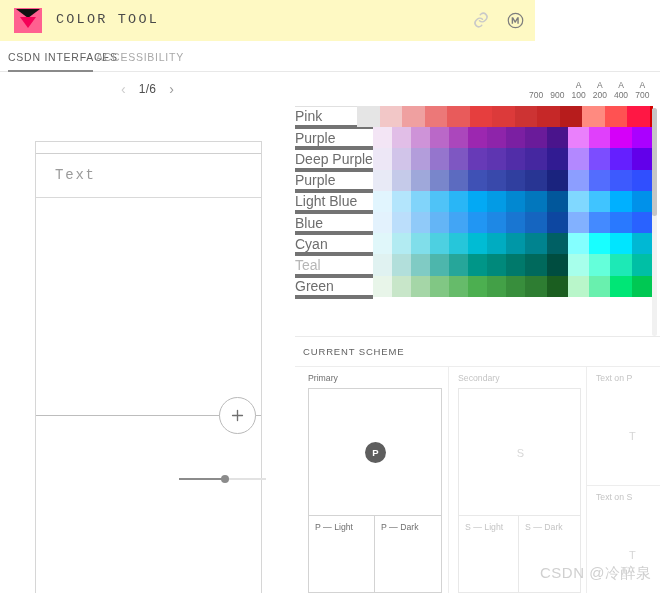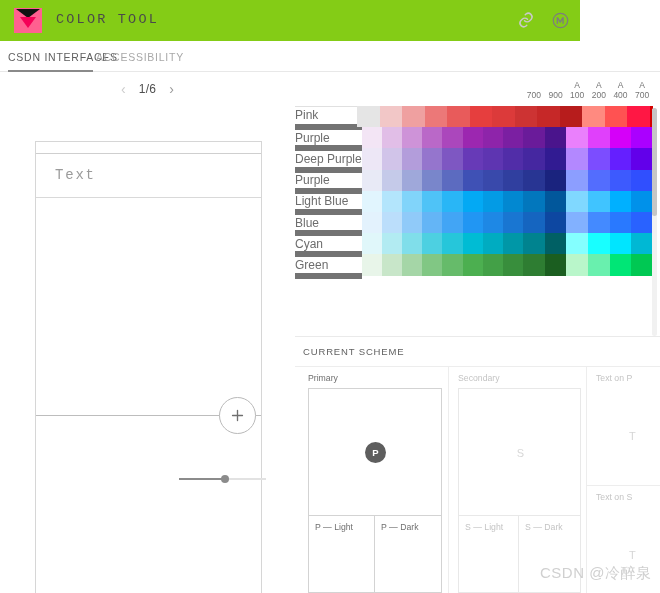--- a/index.html
+++ b/index.html
@@ -8,22 +8,22 @@
     width: 660px; height: 593px;
     overflow: hidden;
     background: #ffffff;
     font-family: "Liberation Sans", sans-serif;
     -webkit-font-smoothing: antialiased;
   }
   #app { position: relative; width: 660px; height: 593px; overflow: hidden; background:#fff; }
 
   
   .appbar {
-    position: absolute; left:0; top:0; width:580px; height:41px;
-    background:#84cc16; display:flex; align-items:center;
+    position: absolute; left:0; top:0; width:535px; height:41px;
+    background:#fef9c3; display:flex; align-items:center;
   }
   .logo-wrap { position:absolute; left:14px; top:8px; width:28px; height:25px; }
   .logo-sq { position:absolute; left:0; top:0; width:28px; height:25px; background:#ff6090; }
   .logo-tri-top {
     position:absolute; left:2px; top:1px; width:0; height:0;
     border-left:12px solid transparent; border-right:12px solid transparent;
     border-top:9px solid #111111;
   }
   .logo-tri-bot {
     position:absolute; left:6px; top:9px; width:0; height:0;
@@ -81,22 +81,22 @@
   .pal-table { border-collapse:collapse; table-layout:fixed; }
   .pal-table td, .pal-table th { padding:0; margin:0; }
   .pal-head th {
     height:34px; vertical-align:bottom; text-align:center;
     font-size:8.5px; font-weight:400; color:#757575; background:#fff;
     padding-bottom:5px; line-height:1.15;
   }
   .pal-head th.rowlabel-h { width:62px; background:#fff; border-bottom:1px solid #e0e0e0;}
   .pal-head th .acc { display:block; font-size:8.5px; }
   .pal-rowlabel {
-    width:62px; height:21.2px; font-size:12px; color:#6d6d6d; text-align:left;
-    padding-left:7px; border-bottom:6px solid #737373; background:#fff; white-space:nowrap;
+    width:62px; height:21.2px; font-size:14px; color:#6d6d6d; text-align:left;
+    padding-left:7px; border-bottom:4px solid #737373; background:#fff; white-space:nowrap;
   }
   .pal-rowlabel.muted { color:#b6b6b6; }
   .swatch { width:22.5px; height:21.2px; cursor:pointer; }
 
   .pal-scrollbar { position:absolute; right:3px; top:36px; width:5px; height:228px; background:#f1f1f1; border-radius:3px; }
   .pal-scrollbar .thumb { position:absolute; left:0; top:0; width:5px; height:108px; background:#c6c6c6; border-radius:3px; }
   .pal-sep { position:absolute; left:0; top:264px; width:365px; height:1px; background:#eaeaea; }
 
   
   .scheme { position:absolute; left:0; top:265px; width:365px; height:256px; background:#fff; }
@@ -342,20 +342,37 @@
               <td class="swatch" style="background: rgb(38, 198, 218);"></td>
               <td class="swatch" style="background: rgb(0, 188, 212);"></td>
               <td class="swatch" style="background: rgb(0, 172, 193);"></td>
               <td class="swatch" style="background: rgb(0, 151, 167);"></td>
               <td class="swatch" style="background: rgb(0, 131, 143);"></td>
               <td class="swatch" style="background: rgb(0, 96, 100);"></td>
               <td class="swatch" style="background: rgb(132, 255, 255);"></td>
               <td class="swatch" style="background: rgb(24, 255, 255);"></td>
               <td class="swatch" style="background: rgb(0, 229, 255);"></td>
               <td class="swatch" style="background: rgb(0, 184, 212);"></td>
+            </tr>
+            <tr>
+              <td class="pal-rowlabel muted">Teal</td>
+              <td class="swatch" style="background: rgb(224, 242, 241);"></td>
+              <td class="swatch" style="background: rgb(178, 223, 219);"></td>
+              <td class="swatch" style="background: rgb(128, 203, 196);"></td>
+              <td class="swatch" style="background: rgb(77, 182, 172);"></td>
+              <td class="swatch" style="background: rgb(38, 166, 154);"></td>
+              <td class="swatch" style="background: rgb(0, 150, 136);"></td>
+              <td class="swatch" style="background: rgb(0, 137, 123);"></td>
+              <td class="swatch" style="background: rgb(0, 121, 107);"></td>
+              <td class="swatch" style="background: rgb(0, 105, 92);"></td>
+              <td class="swatch" style="background: rgb(0, 77, 64);"></td>
+              <td class="swatch" style="background: rgb(167, 255, 235);"></td>
+              <td class="swatch" style="background: rgb(100, 255, 218);"></td>
+              <td class="swatch" style="background: rgb(29, 233, 182);"></td>
+              <td class="swatch" style="background: rgb(0, 191, 165);"></td>
             </tr>
             <tr>
               <td class="pal-rowlabel">Green</td>
               <td class="swatch" style="background: rgb(232, 245, 233);"></td>
               <td class="swatch" style="background: rgb(200, 230, 201);"></td>
               <td class="swatch" style="background: rgb(165, 214, 167);"></td>
               <td class="swatch" style="background: rgb(129, 199, 132);"></td>
               <td class="swatch" style="background: rgb(102, 187, 106);"></td>
               <td class="swatch" style="background: rgb(76, 175, 80);"></td>
               <td class="swatch" style="background: rgb(67, 160, 71);"></td>

